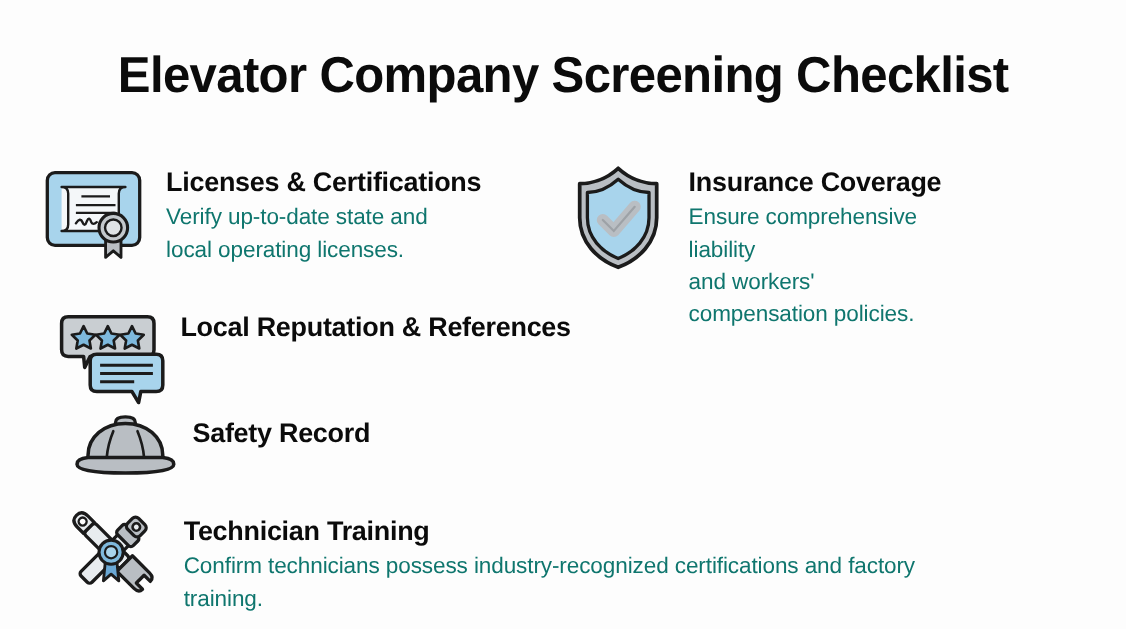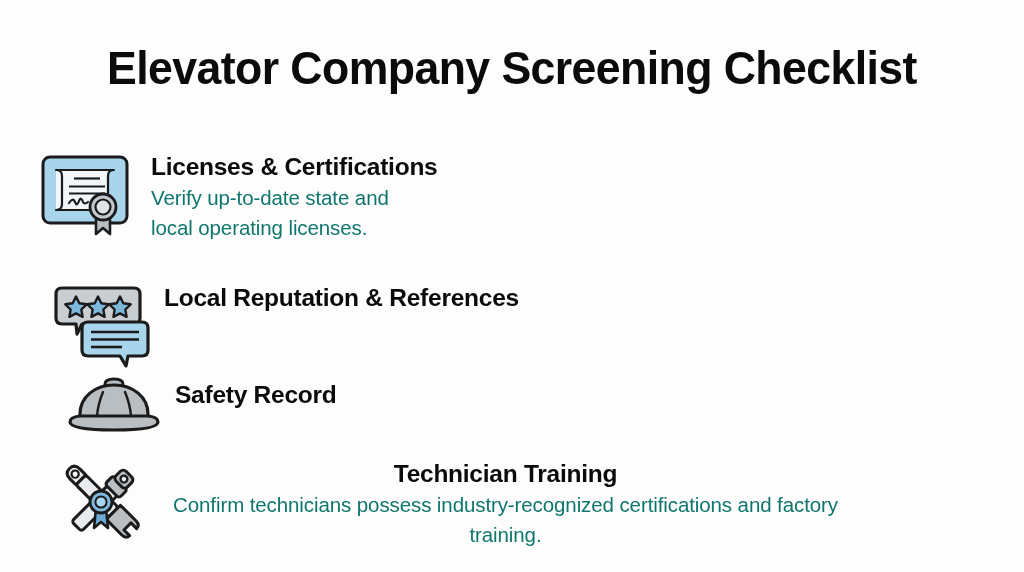--- a/index.html
+++ b/index.html
@@ -74,21 +74,21 @@
   #item-licenses   { left: 36px;  top: 150px; }
   #item-insurance  { left: 518px; top: 148px; }
   #item-reputation { left: 52px;  top: 282px; }
   #item-safety     { left: 64px;  top: 372px; }
   #item-training   { left: 50px;  top: 458px; }
 
   #item-licenses .txt   { margin-left: 11px; margin-top: 3px; }
   #item-insurance .txt  { margin-left: 20px; margin-top: 5px; }
   #item-reputation .txt { margin-left: 12px; margin-top: 2px; }
   #item-safety .txt     { margin-left: 11px; margin-top: 9px; }
-  #item-training .txt   { margin-left: 13px; margin-top: 2px; text-align: center; }
+  #item-training .txt   { margin-left: 13px; margin-top: 12px; }
 </style>
 </head>
 <body>
 
 <div id="page">
 
   <div class="title">Elevator Company Screening Checklist</div>
 
   <div class="item" id="item-licenses">
     <span class="icon-wrap">
@@ -107,20 +107,37 @@
         <circle cx="67" cy="57" r="7.5" fill="#dfe3e6" stroke="#1b1b1b" stroke-width="2.2"></circle>
       </svg>
     </span>
     <span class="txt">
       <div class="h">Licenses &amp; Certifications</div>
       <div class="p">Verify up-to-date state and
 local operating licenses.</div>
     </span>
   </div>
 
+  <div class="item" id="item-insurance">
+    <span class="icon-wrap">
+      <svg width="88" height="100" viewBox="0 0 88 100">
+        <path d="M44 5 C32 16 18 19 9 19 L9 50 C9 72 25 88 44 95 C63 88 79 72 79 50 L79 19 C70 19 56 16 44 5 Z" fill="#b9bec3" stroke="#1b1b1b" stroke-width="3.4" stroke-linejoin="round"></path>
+        <path d="M44 15 C34 24 23 27 16 27 L16 50 C16 68 29 81 44 87 C59 81 72 68 72 50 L72 27 C65 27 54 24 44 15 Z" fill="#a8d4ec" stroke="#1b1b1b" stroke-width="3" stroke-linejoin="round"></path>
+        <path d="M30 52 L40 62 L59 40" fill="none" stroke="#b9bec3" stroke-width="11" stroke-linecap="round" stroke-linejoin="round"></path>
+        <path d="M30 52 L40 62 L59 40" fill="none" stroke="#1b1b1b" stroke-width="2.4" stroke-linecap="round" stroke-linejoin="round" opacity="0.0"></path>
+        <path d="M25.5 52 L40 66 L63.5 38.5 M30 52 L40 62 L59 40" fill="none" stroke="#1b1b1b" stroke-width="0"></path>
+        <path d="M30 52 L40 62 L59 40" fill="none" stroke="#4a4f54" stroke-width="2" stroke-linecap="round" opacity="0.25"></path>
+      </svg>
+    </span>
+    <span class="txt">
+      <div class="h">Insurance Coverage</div>
+      <div class="p">Ensure comprehensive liability
+and workers' compensation policies.</div>
+    </span>
+  </div>
 
   <div class="item" id="item-reputation">
     <span class="icon-wrap">
       <svg width="100" height="86" viewBox="0 0 100 86">
         <path d="M10 6 L82 6 Q88 6 88 12 L88 36 Q88 42 82 42 L30 42 L25 52 L24 42 L10 42 Q4 42 4 36 L4 12 Q4 6 10 6 Z" fill="#c9ced2" stroke="#1b1b1b" stroke-width="3.2" stroke-linejoin="round"></path>
         <path d="M24 14.5 l3.3 6.7 7.4 1.1 -5.35 5.2 1.26 7.35 -6.61 -3.47 -6.61 3.47 1.26 -7.35 -5.35 -5.2 7.4 -1.1 Z" fill="#7eb9dd" stroke="#1b1b1b" stroke-width="2.4" stroke-linejoin="round"></path>
         <path d="M46 14.5 l3.3 6.7 7.4 1.1 -5.35 5.2 1.26 7.35 -6.61 -3.47 -6.61 3.47 1.26 -7.35 -5.35 -5.2 7.4 -1.1 Z" fill="#7eb9dd" stroke="#1b1b1b" stroke-width="2.4" stroke-linejoin="round"></path>
         <path d="M68 14.5 l3.3 6.7 7.4 1.1 -5.35 5.2 1.26 7.35 -6.61 -3.47 -6.61 3.47 1.26 -7.35 -5.35 -5.2 7.4 -1.1 Z" fill="#7eb9dd" stroke="#1b1b1b" stroke-width="2.4" stroke-linejoin="round"></path>
         <path d="M36 40 L90 40 Q96 40 96 46 L96 68 Q96 74 90 74 L76 74 L74 84 L68 74 L36 74 Q30 74 30 68 L30 46 Q30 40 36 40 Z" fill="#a8d4ec" stroke="#1b1b1b" stroke-width="3.2" stroke-linejoin="round"></path>
         <line x1="39" y1="50" x2="87" y2="50" stroke="#1b1b1b" stroke-width="2.6"></line>

